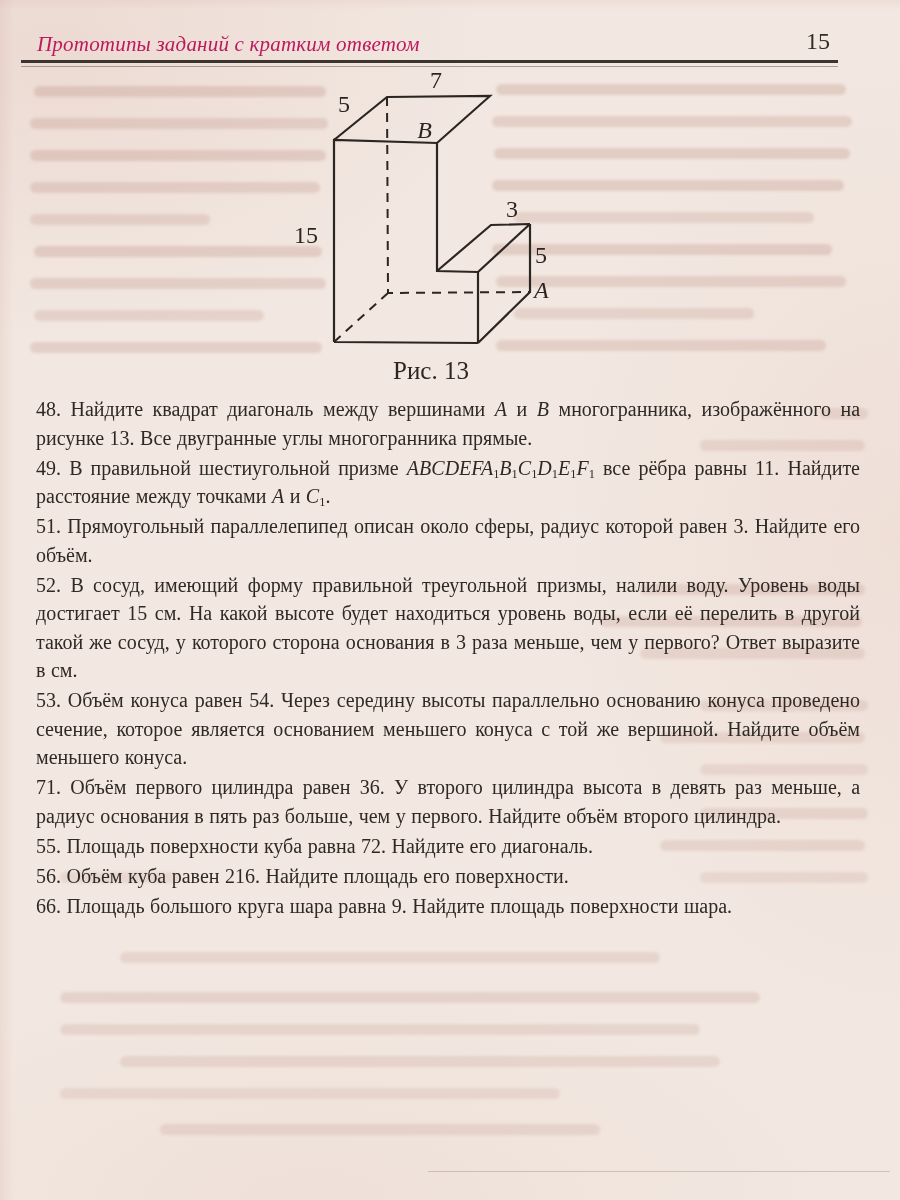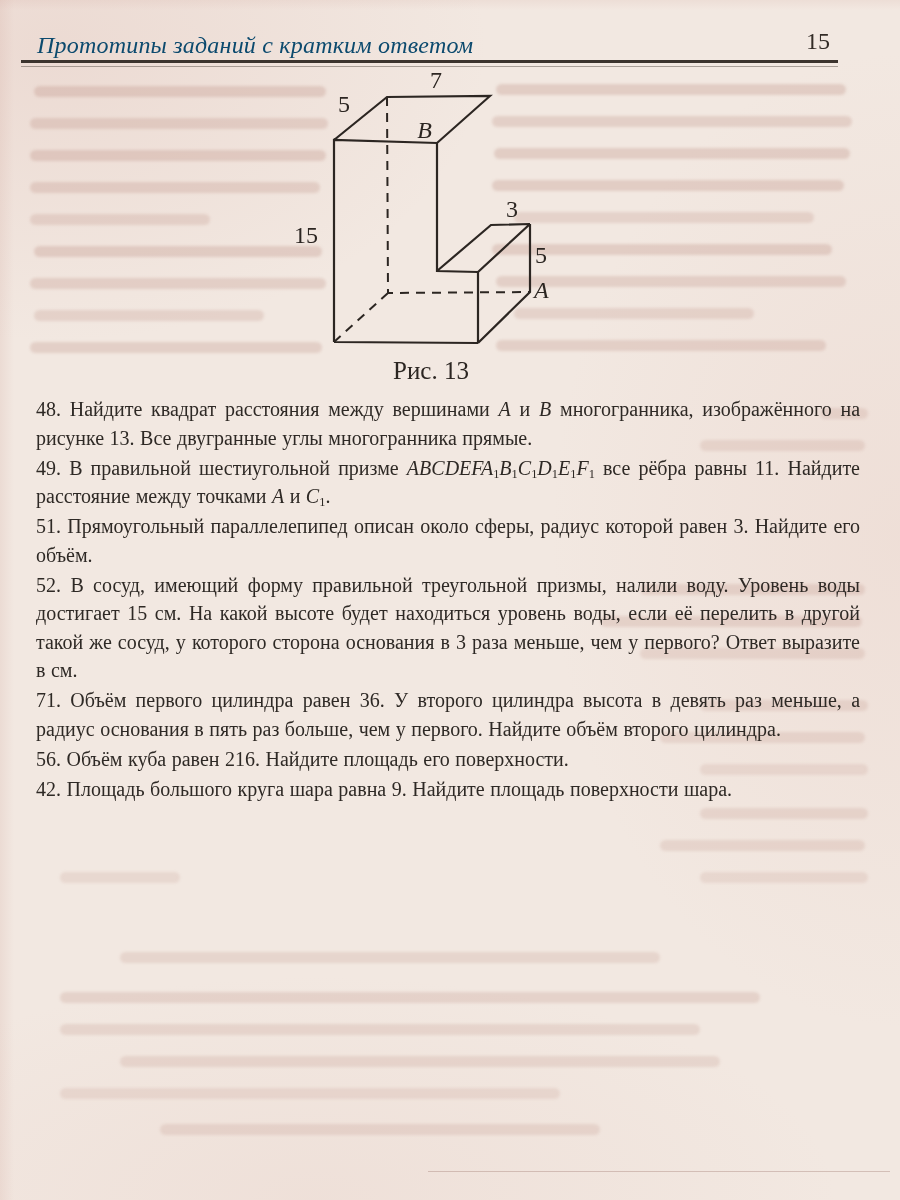--- a/index.html
+++ b/index.html
@@ -27,22 +27,22 @@
   .ghost-layer { position: absolute; inset: 0; z-index: 1; pointer-events: none; }
   .ghost-line {
     position: absolute; height: 11px; border-radius: 6px;
     background: rgba(183,133,121,0.55);
     filter: blur(1.4px);
   }
   .content { position: absolute; inset: 0; z-index: 2; }
 
   .header-title {
     position: absolute; left: 37px; top: 32px;
-    font-style: italic; font-size: 24px; letter-spacing: 0.2px;
-    color: #0c4a6e; white-space: nowrap;
+    font-style: italic; font-size: 21px; letter-spacing: 0.2px;
+    color: #be185d; white-space: nowrap;
   }
   .page-number {
     position: absolute; left: 806px; top: 28px;
     font-size: 24px; color: #332c27;
   }
   .header-rule {
     position: absolute; left: 21px; top: 60px; width: 817px; height: 3px;
     background: #3c342e;
   }
   .header-rule-echo {
@@ -140,23 +140,25 @@
       <text class="fig-label it" x="164" y="68" text-anchor="end">B</text>
       <text class="fig-label" x="38" y="173" text-anchor="middle">15</text>
       <text class="fig-label" x="244" y="147" text-anchor="middle">3</text>
       <text class="fig-label" x="267" y="193" text-anchor="start">5</text>
       <text class="fig-label it" x="266" y="228" text-anchor="start">A</text>
       <text class="fig-caption" x="163" y="309" text-anchor="middle">Рис. 13</text>
     </svg>
   </div>
 
   <div class="problems" id="problems">
-      <p class="problem"><b class="pnum">48.</b>&nbsp;<span>Найдите квадрат расстояния между вершинами </span><span class="mi">A</span><span> и </span><span class="mi">B</span><span> многогранника, изображённого на рисунке 13. Все двугранные углы многогранника прямые.</span></p>
+      <p class="problem"><b class="pnum">48.</b>&nbsp;<span>Найдите квадрат диагональ между вершинами </span><span class="mi">A</span><span> и </span><span class="mi">B</span><span> многогранника, изображённого на рисунке 13. Все двугранные углы многогранника прямые.</span></p>
       <p class="problem"><b class="pnum">49.</b>&nbsp;<span>В правильной шестиугольной призме </span><span class="mi">ABCDEFA</span><sub>1</sub><span class="mi">B</span><sub>1</sub><span class="mi">C</span><sub>1</sub><span class="mi">D</span><sub>1</sub><span class="mi">E</span><sub>1</sub><span class="mi">F</span><sub>1</sub><span> все рёбра равны 11. Найдите расстояние между точками </span><span class="mi">A</span><span> и </span><span class="mi">C</span><sub>1</sub><span>.</span></p>
       <p class="problem"><b class="pnum">51.</b>&nbsp;<span>Прямоугольный параллелепипед описан около сферы, радиус которой равен 3. Найдите его объём.</span></p>
       <p class="problem"><b class="pnum">52.</b>&nbsp;<span>В сосуд, имеющий форму правильной треугольной призмы, налили воду. Уровень воды достигает 15 см. На какой высоте будет находиться уровень воды, если её перелить в другой такой же сосуд, у которого сторона основания в 3 раза меньше, чем у первого? Ответ выразите в см.</span></p>
+      <p class="problem"><b class="pnum">53.</b>&nbsp;<span>Объём конуса равен 54. Через середину высоты параллельно основанию конуса проведено сечение, которое является основанием меньшего конуса с той же вершиной. Найдите объём меньшего конуса.</span></p>
       <p class="problem"><b class="pnum">71.</b>&nbsp;<span>Объём первого цилиндра равен 36. У второго цилиндра высота в девять раз меньше, а радиус основания в пять раз больше, чем у первого. Найдите объём второго цилиндра.</span></p>
+      <p class="problem"><b class="pnum">55.</b>&nbsp;<span>Площадь поверхности куба равна 72. Найдите его диагональ.</span></p>
       <p class="problem"><b class="pnum">56.</b>&nbsp;<span>Объём куба равен 216. Найдите площадь его поверхности.</span></p>
-      <p class="problem"><b class="pnum">42.</b>&nbsp;<span>Площадь большого круга шара равна 9. Найдите площадь поверхности шара.</span></p>
+      <p class="problem"><b class="pnum">66.</b>&nbsp;<span>Площадь большого круга шара равна 9. Найдите площадь поверхности шара.</span></p>
     </div>
 
   <div class="bottom-faint-rule"></div>
 </div>
 
 </body></html>

